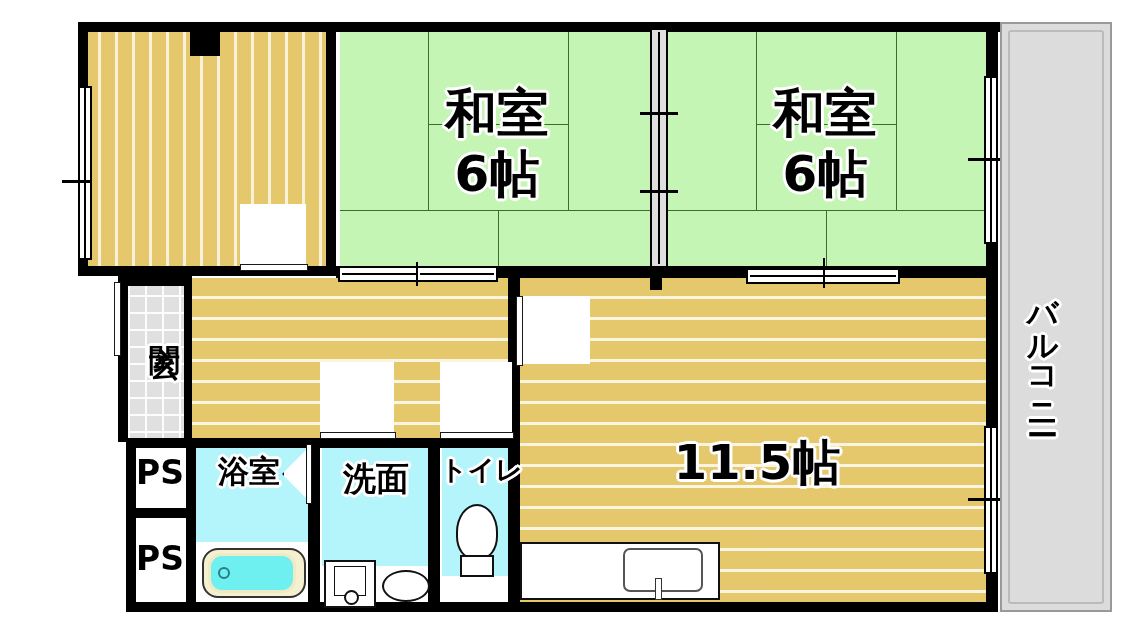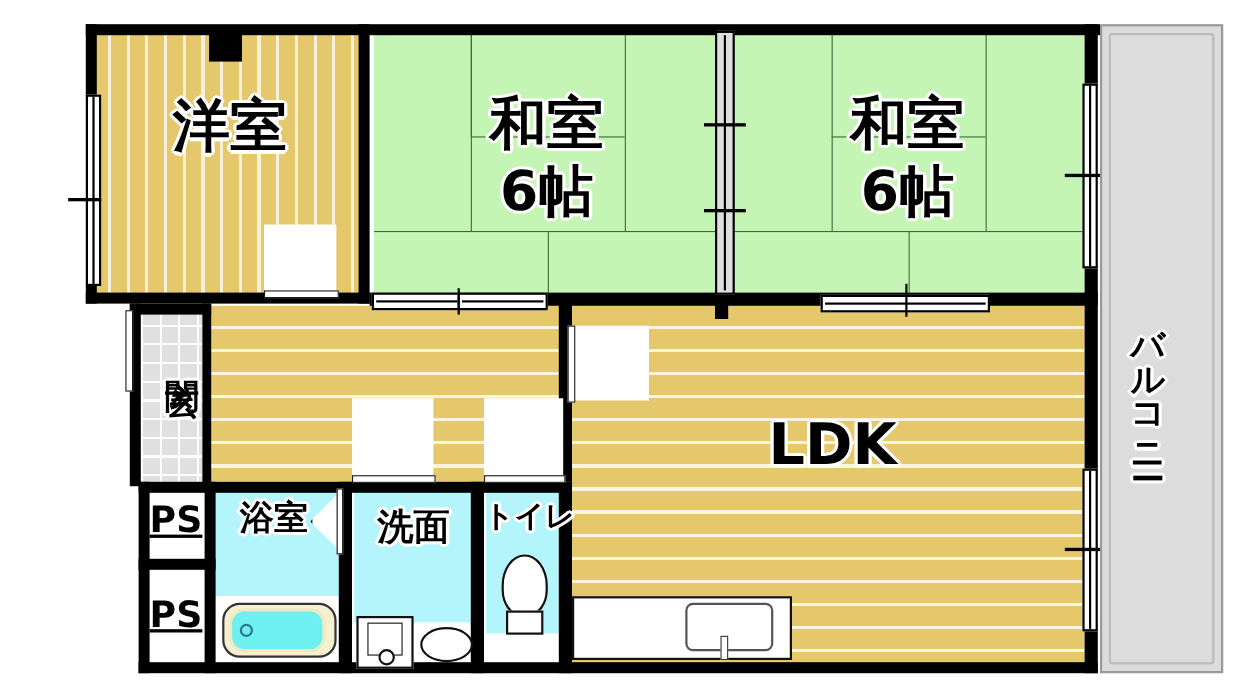--- a/index.html
+++ b/index.html
@@ -57,21 +57,21 @@
     white-space:pre;
     line-height:1.04;
     letter-spacing:0px;
     text-shadow:
       2px 0 0 #fff,-2px 0 0 #fff,0 2px 0 #fff,0 -2px 0 #fff,
       2px 2px 0 #fff,-2px 2px 0 #fff,2px -2px 0 #fff,-2px -2px 0 #fff,
       3px 0 0 #fff,-3px 0 0 #fff,0 3px 0 #fff,0 -3px 0 #fff;
     pointer-events:none;
   }
   .lbl.vert{writing-mode:vertical-rl;text-orientation:upright;line-height:1.0;}
-  .lbl.plain{text-shadow:none;text-decoration:underline;}
+  .lbl.plain{text-shadow:none;}
 
   
   .door-swing{position:absolute;overflow:hidden;}
   .door-swing .arc{
     position:absolute;background:#ffffff;border:2px solid #1a1a1a;
     box-sizing:border-box;
   }
   
   .sw-tl .arc{width:200%;height:200%;left:0;top:0;border-radius:0 0 100% 0;border-top:none;border-left:none;}
   
@@ -276,29 +276,28 @@
 
   <div class="sink-oval" style="left:382px;top:570px;width:48px;height:32px;"></div>
 
   <div class="toilet-bowl" style="left:456px;top:504px;width:42px;height:56px;"></div>
   <div class="toilet-tank" style="left:460px;top:555px;width:34px;height:22px;"></div>
 
   <div class="counter" style="left:520px;top:542px;width:200px;height:58px;"></div>
   <div class="basin" style="left:623px;top:548px;width:80px;height:44px;"></div>
   <div class="faucet" style="left:655px;top:578px;width:7px;height:22px;"></div>
 
-  <div class="lbl" style="left:124px;top:88px;width:170px;font-size:52px;">洋室</div>
 
   <div class="lbl" style="left:412px;top:86px;width:170px;font-size:52px;">和室</div>
   <div class="lbl" style="left:412px;top:148px;width:170px;font-size:50px;">6帖</div>
 
   <div class="lbl" style="left:740px;top:86px;width:170px;font-size:52px;">和室</div>
   <div class="lbl" style="left:740px;top:148px;width:170px;font-size:50px;">6帖</div>
 
-  <div class="lbl" style="left:662px;top:378px;width:190px;font-size:52px;">LDK</div>
+  <div class="lbl" style="left:650px;top:438px;width:214px;font-size:48px;">11.5帖</div>
 
   <div class="lbl vert" style="left:138px;top:322px;width:42px;font-size:31px;">玄関</div>
 
   <div class="lbl" style="left:328px;top:462px;width:96px;font-size:33px;">洗面</div>
 
   <div class="lbl" style="left:198px;top:455px;width:102px;font-size:31px;">浴室</div>
 
   <div class="lbl" style="left:440px;top:456px;width:74px;font-size:27px;">トイレ</div>
 
   <div class="lbl plain" style="left:132px;top:456px;width:56px;font-size:33px;">PS</div>

